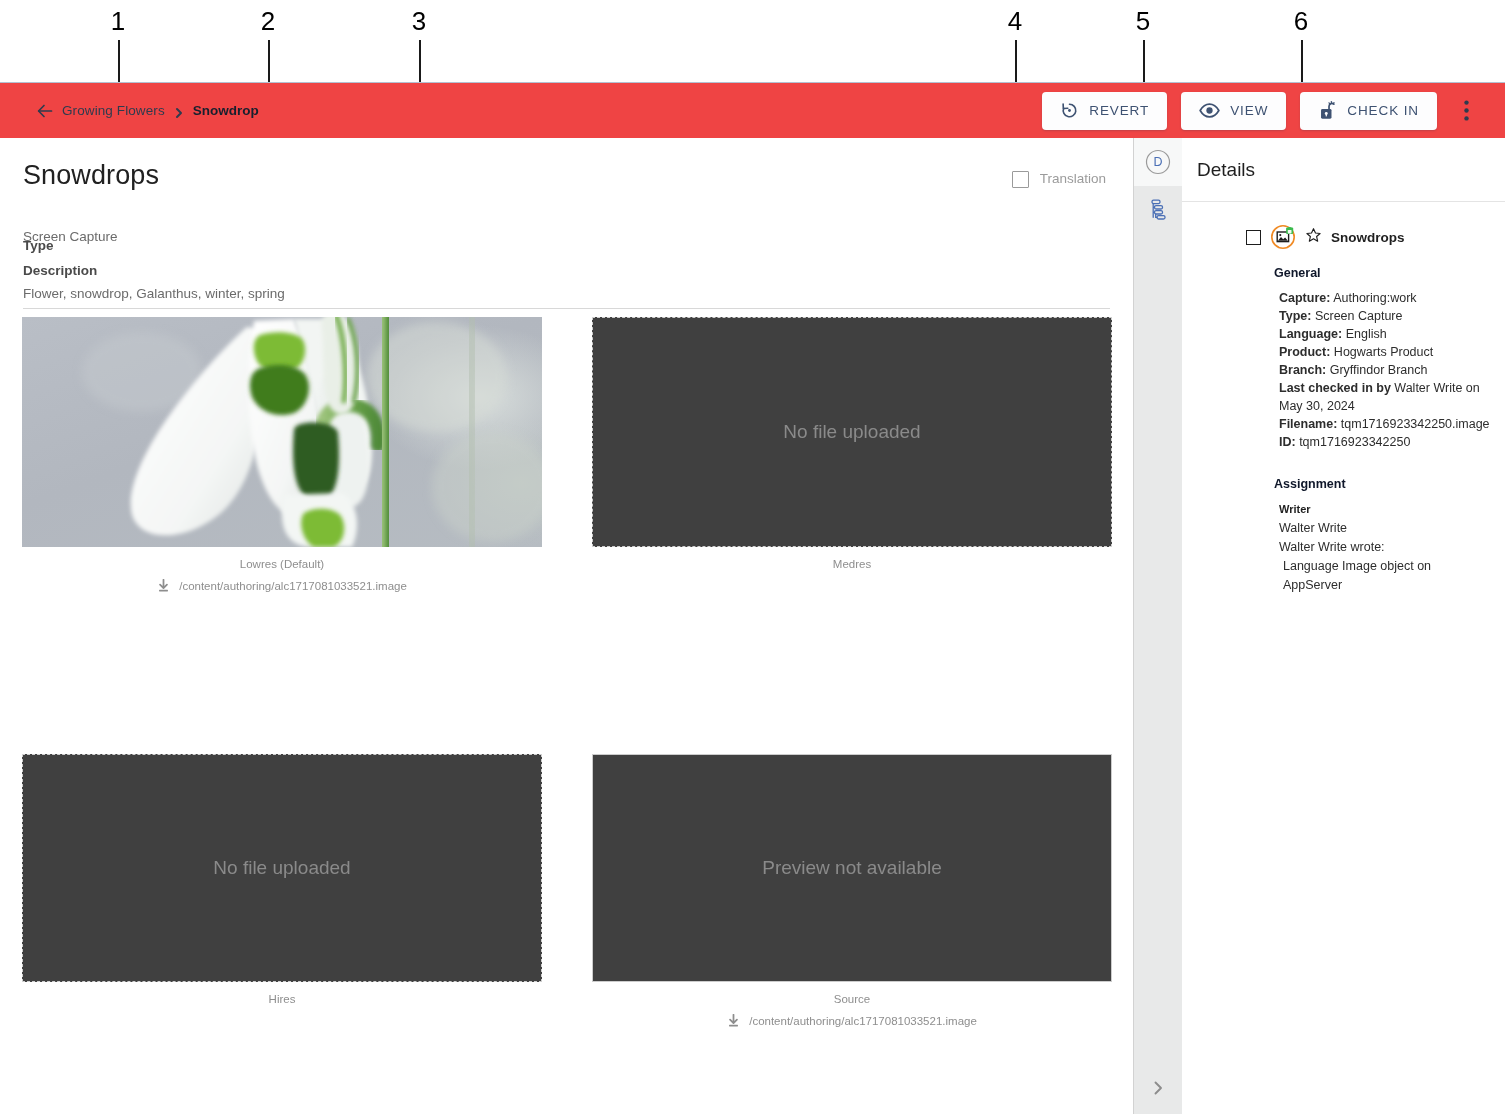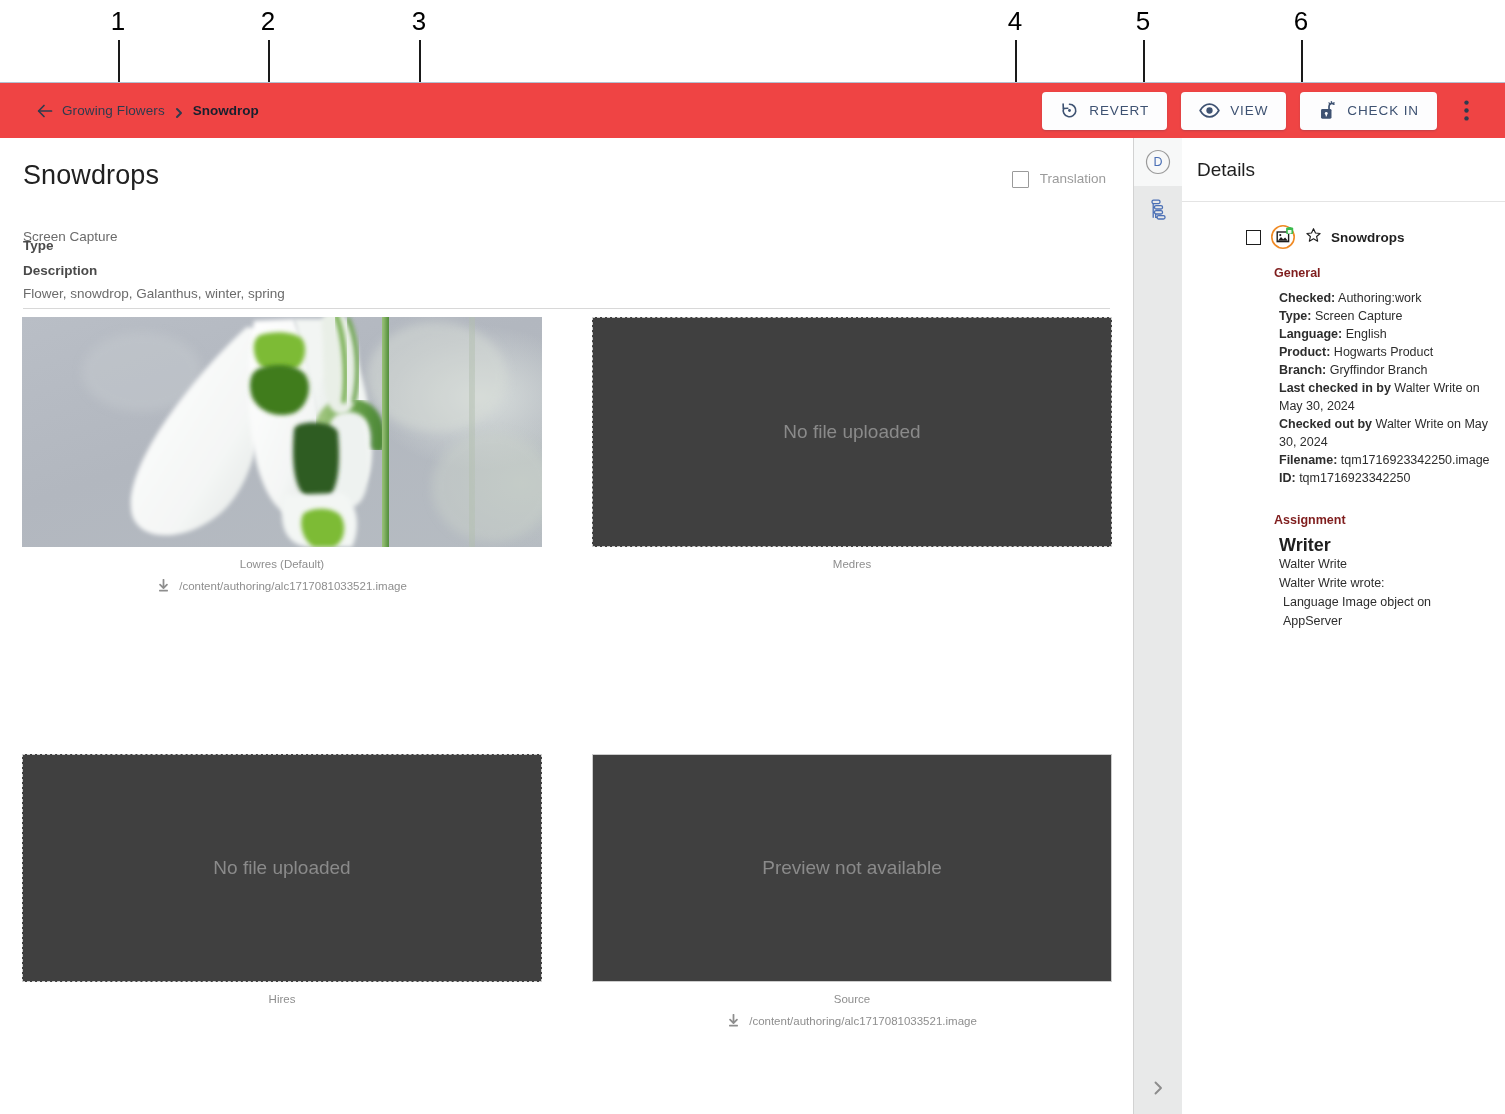--- a/index.html
+++ b/index.html
@@ -279,35 +279,35 @@
     font-weight: bold;
     color: #1f1f1f;
   }
 
   #details-sections {
     padding: 16px 14px 0 92px;
   }
   .sec-heading {
     font-size: 12.5px;
     font-weight: bold;
-    color: #7f1d1d;
+    color: #0f172a;
     margin-bottom: 9px;
   }
   .sec-heading.spaced { margin-top: 26px; }
   .field-list { padding-left: 5px; }
   .field-row {
     font-size: 12.5px;
     color: #2d2d2d;
     line-height: 18px;
     margin-bottom: 0px;
   }
   .field-row .k { font-weight: bold; }
   .assign-block { padding-left: 5px; }
   .assign-role {
-    font-size: 18px;
+    font-size: 11px;
     font-weight: bold;
     color: #1f1f1f;
     line-height: 19px;
   }
   .assign-line {
     font-size: 12.5px;
     color: #2d2d2d;
     line-height: 19px;
   }
   .assign-line.indent { padding-left: 4px; }
@@ -554,27 +554,26 @@
             <path d="M9 1.8 L11.1 6.4 L16 6.9 L12.3 10.1 L13.4 15 L9 12.4 L4.6 15 L5.7 10.1 L2 6.9 L6.9 6.4 Z" fill="none" stroke="#1d1d1d" stroke-width="1.2" stroke-linejoin="round"></path>
           </svg>
         </span>
 
         <span id="item-name">Snowdrops</span>
       </div>
 
       <div id="details-sections">
         <div class="sec-heading">General</div>
         <div class="field-list" id="general-fields">
-            <div class="field-row"><span class="k">Checked:</span><span> Authoring:work</span></div>
+            <div class="field-row"><span class="k">Capture:</span><span> Authoring:work</span></div>
             <div class="field-row"><span class="k">Type:</span><span> Screen Capture</span></div>
             <div class="field-row"><span class="k">Language:</span><span> English</span></div>
             <div class="field-row"><span class="k">Product:</span><span> Hogwarts Product</span></div>
             <div class="field-row"><span class="k">Branch:</span><span> Gryffindor Branch</span></div>
             <div class="field-row"><span class="k">Last checked in by</span><span> Walter Write on May 30, 2024</span></div>
-            <div class="field-row"><span class="k">Checked out by</span><span> Walter Write on May 30, 2024</span></div>
             <div class="field-row"><span class="k">Filename:</span><span> tqm1716923342250.image</span></div>
             <div class="field-row"><span class="k">ID:</span><span> tqm1716923342250</span></div>
           </div>
 
         <div class="sec-heading spaced">Assignment</div>
         <div class="assign-block">
           <div class="assign-role">Writer</div>
           <div class="assign-line">Walter Write</div>
           <div class="assign-line">Walter Write wrote:</div>
           <div class="assign-line indent">Language Image object on AppServer</div>

